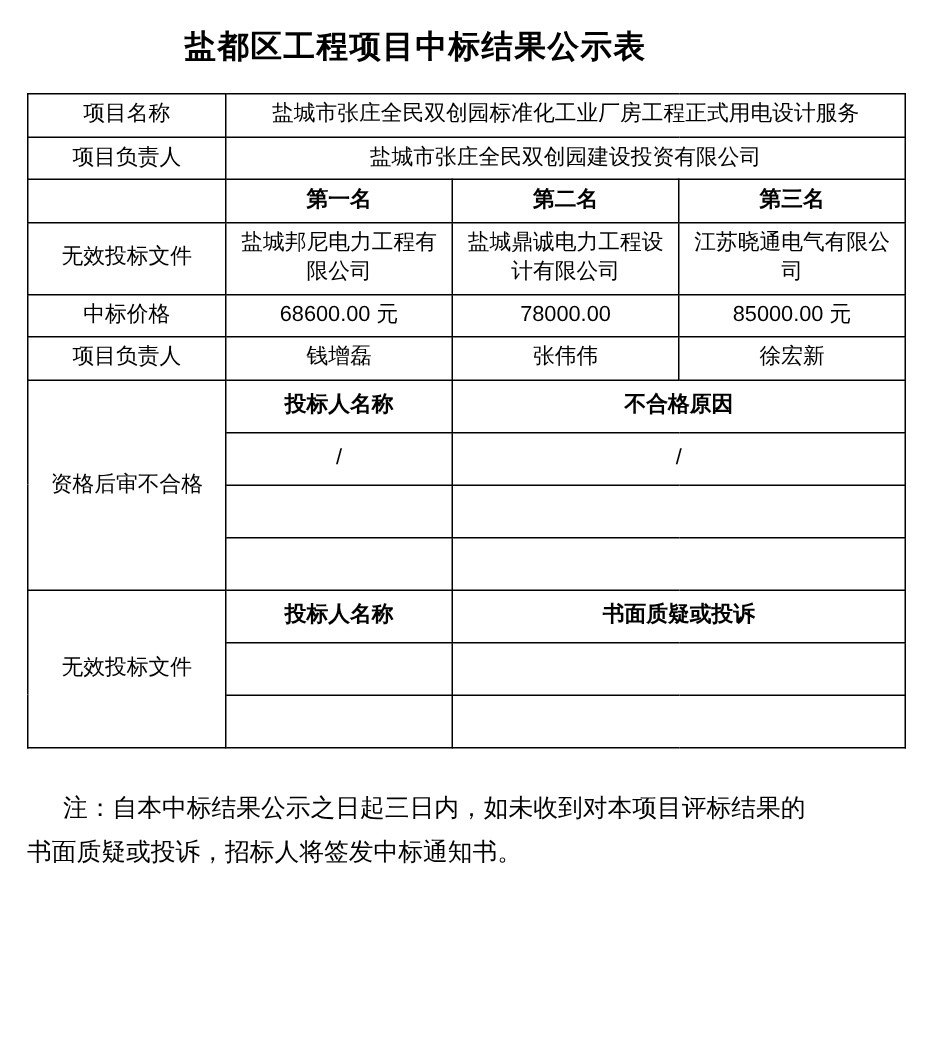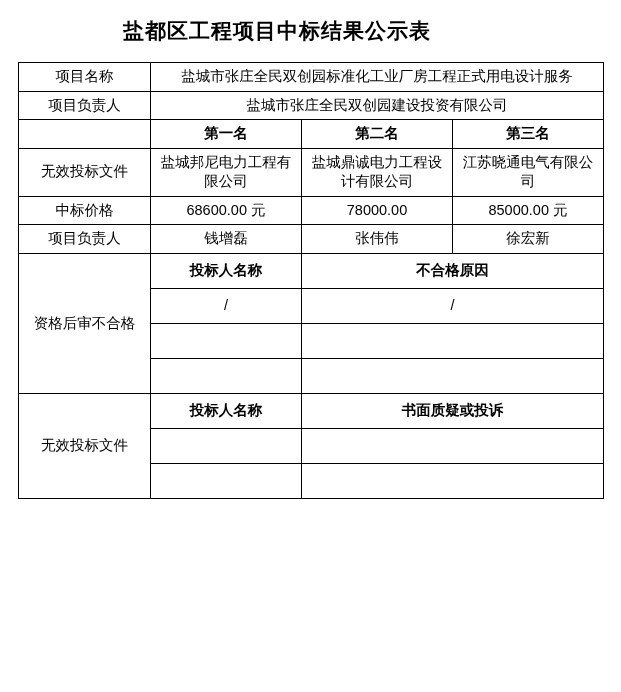--- a/index.html
+++ b/index.html
@@ -144,14 +144,18 @@
         <td>&nbsp;</td>
         <td colspan="2">&nbsp;</td>
       </tr>
       <tr class="r-tall">
         <td>&nbsp;</td>
         <td colspan="2">&nbsp;</td>
       </tr>
     </tbody>
   </table>
 
+  <div class="footnote">
+    <span class="ind">注：自本中标结果公示之日起三日内，如未收到对本项目评标结果的</span>
+    <span>书面质疑或投诉，招标人将签发中标通知书。</span>
+  </div>
 
 </div>
 
 </body></html>

